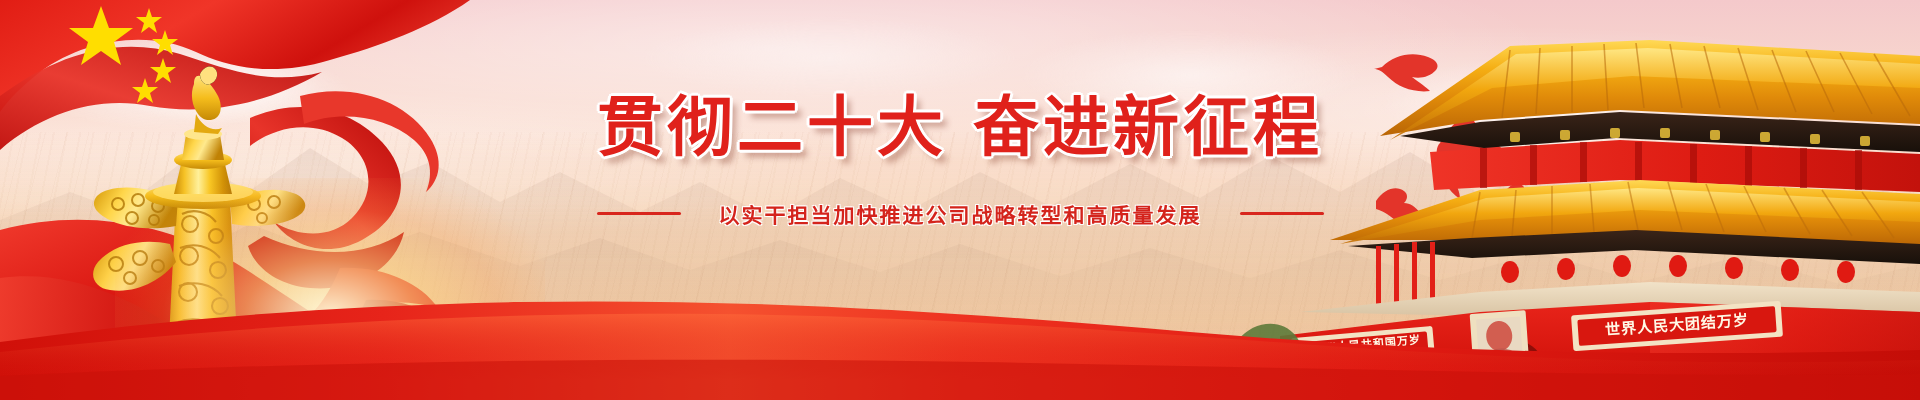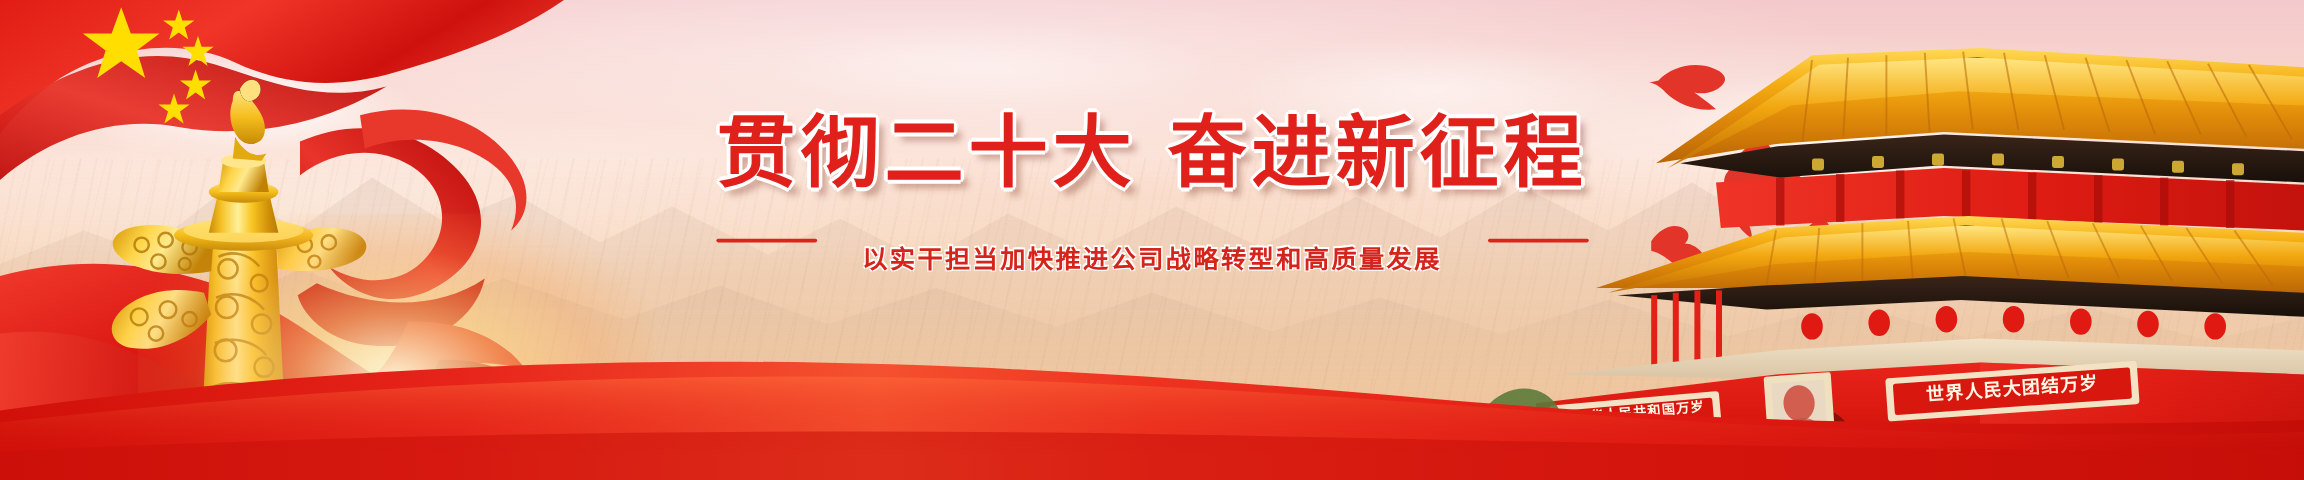--- a/index.html
+++ b/index.html
@@ -141,21 +141,21 @@
       -3px  0   0 #fff,  3px  0   0 #fff,
        0   -3px 0 #fff,  0    3px 0 #fff,
        6px  7px 6px rgba(120,40,20,.38);
     white-space: nowrap;
   }
   .main-title .gap { display: inline-block; width: 26px; }
 
   .subtitle-row {
     margin-top: 34px;
     display: flex;
-    align-items: flex-start;
+    align-items: center;
     justify-content: center;
     gap: 38px;
   }
   .rule {
     display: block;
     width: 84px;
     height: 3px;
     background: #d8261d;
     border-radius: 2px;
   }

